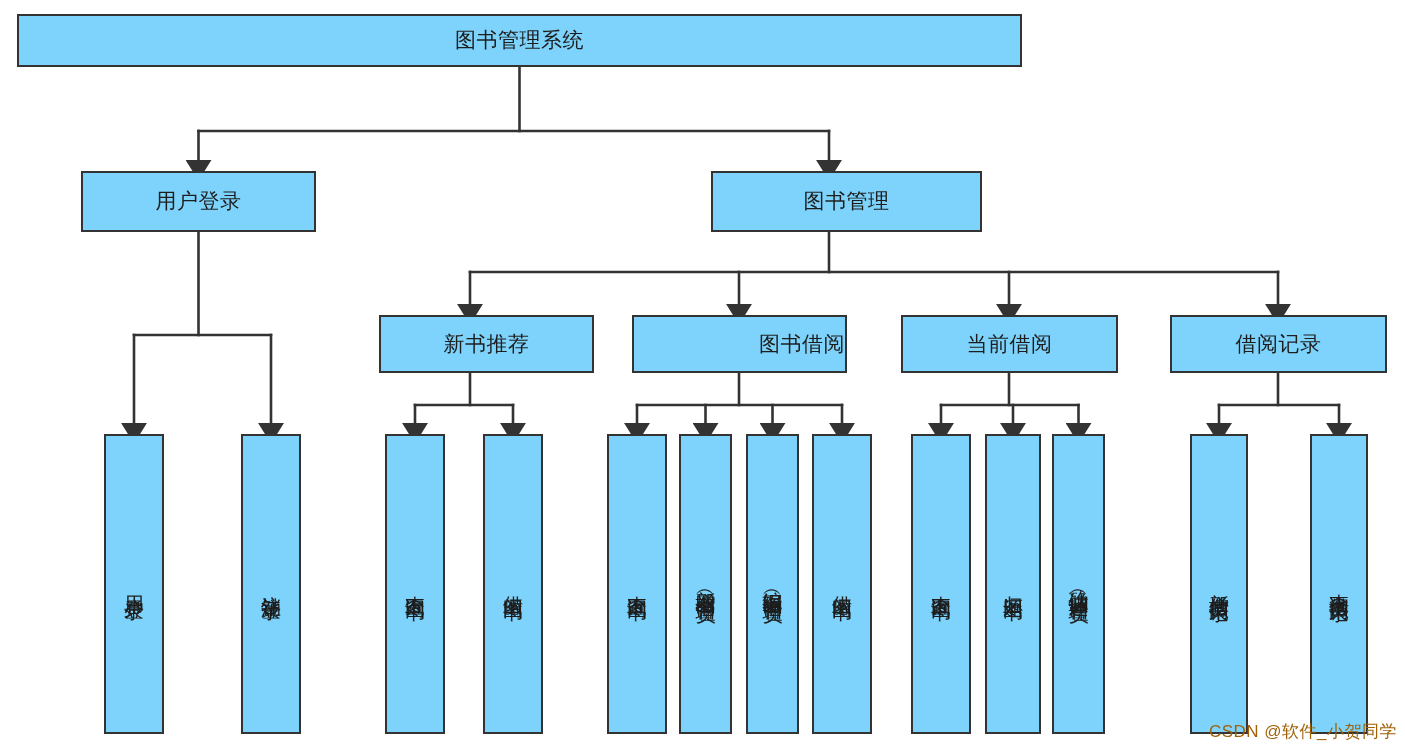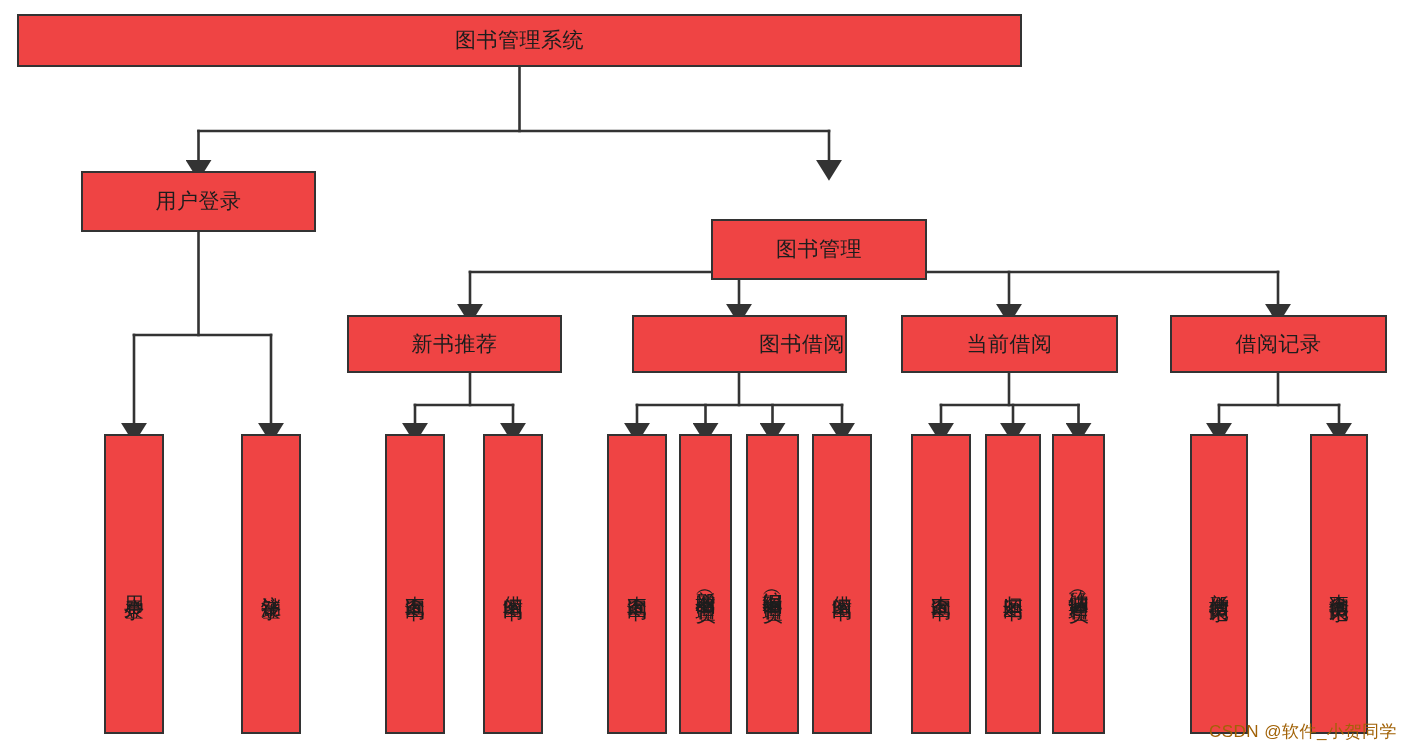--- a/index.html
+++ b/index.html
@@ -22,21 +22,21 @@
     position: absolute;
     left: 0;
     top: 0;
     width: 1405px;
     height: 747px;
     pointer-events: none;
   }
   .node {
     position: absolute;
     box-sizing: border-box;
-    background: #ef4444;
+    background: #7dd3fc;
     border: 2.5px solid #333333;
     display: flex;
     align-items: center;
     justify-content: center;
     z-index: 2;
   }
   .node .label {
     font-size: 21px;
     line-height: 1.25;
     color: #1d1d1d;
@@ -125,25 +125,25 @@
     </g>
   </svg>
 
   <div class="node" style="left: 17px; top: 14px; width: 1005px; height: 53px;">
     <span class="label">图书管理系统</span>
   </div>
 
   <div class="node" style="left: 81px; top: 171px; width: 235px; height: 61px;">
     <span class="label">用户登录</span>
   </div>
-  <div class="node" style="left: 711px; top: 171px; width: 216px; height: 61px; margin-top: 48px;">
+  <div class="node" style="left: 711px; top: 171px; width: 271px; height: 61px;">
     <span class="label">图书管理</span>
   </div>
 
-  <div class="node" style="left: 347px; top: 315px; width: 215px; height: 58px;">
+  <div class="node" style="left: 379px; top: 315px; width: 215px; height: 58px;">
     <span class="label">新书推荐</span>
   </div>
   <div class="node" style="left: 632px; top: 315px; width: 215px; height: 58px; justify-content: flex-end;">
     <span class="label">图书借阅</span>
   </div>
   <div class="node" style="left: 1170px; top: 315px; width: 217px; height: 58px;">
     <span class="label">借阅记录</span>
   </div>
   <div class="node" style="left: 901px; top: 315px; width: 217px; height: 58px;">
     <span class="label">当前借阅</span>

